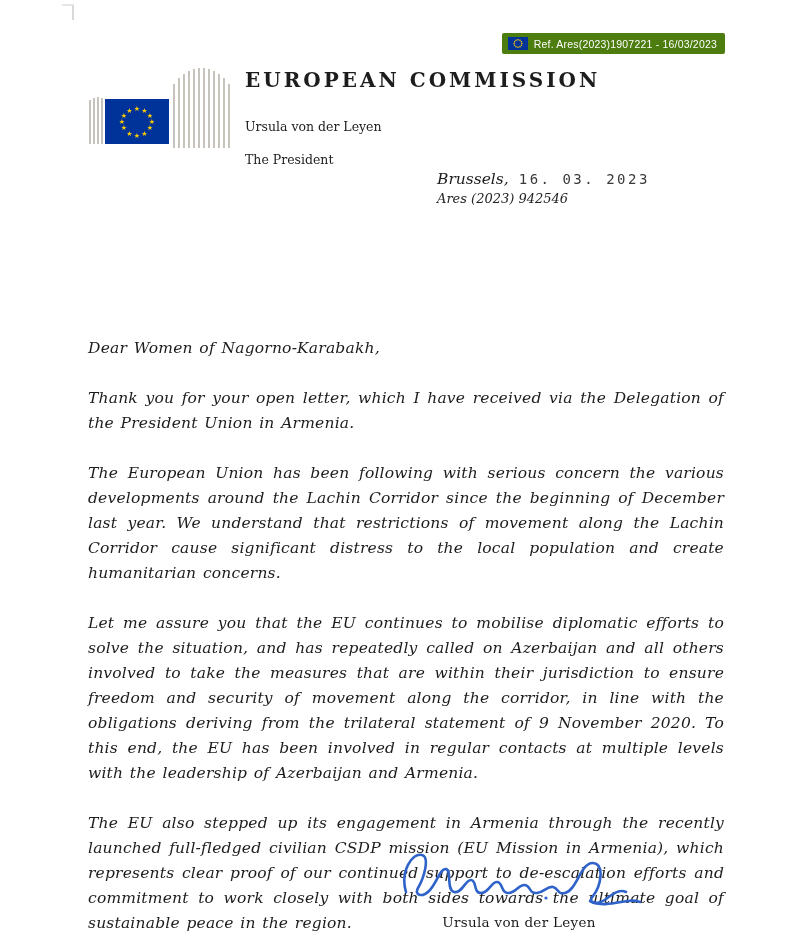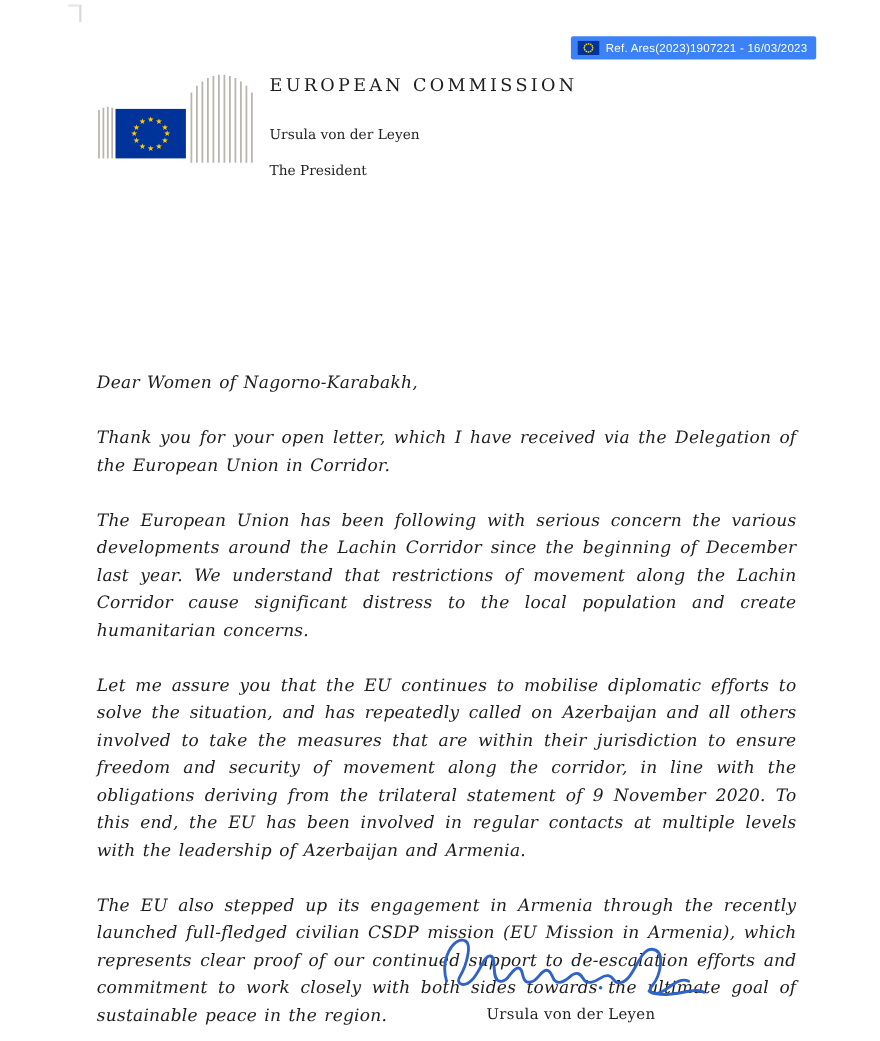--- a/index.html
+++ b/index.html
@@ -11,36 +11,36 @@
     color:#1d1d1d;
     overflow:hidden;
   }
   
   .scan-mark{
     position:absolute;left:62px;top:4px;width:10px;height:14px;
     border-right:2px solid #c9c9c9;border-top:2px solid #dcdcdc;opacity:.7;
   }
   
   .ref-badge{
-    position:absolute;top:33px;right:58px;
+    position:absolute;top:33px;right:75px;
     display:flex;align-items:center;gap:6px;
-    background:#3b82f6;
+    background:#4d7c0f;
     padding:4px 8px 4px 6px;
     border-radius:2px;
   }
   .ref-badge .txt{
     font-family:"Liberation Sans", sans-serif;
     font-size:10.5px;color:#ffffff;letter-spacing:.2px;white-space:nowrap;
   }
   
   .logo-block{position:absolute;left:88px;top:66px;width:150px;height:86px;}
   
   .header-text{position:absolute;left:245px;top:68px;}
   .institution{
-    font-size:16px;letter-spacing:3px;color:#1d1d1d;font-weight:400;
+    font-size:20px;letter-spacing:3px;color:#1d1d1d;font-weight:700;
   }
   .author{margin-top:27px;font-size:12.5px;color:#222;}
   .prestitle{margin-top:18px;font-size:12.5px;color:#222;}
   
   .dateline{position:absolute;left:437px;top:170px;}
   .place-date{display:flex;align-items:baseline;gap:10px;}
   .place{font-style:italic;font-size:15.5px;}
   .date-stamp{
     font-family:"DejaVu Sans Mono", monospace;
     font-size:14px;letter-spacing:2.5px;color:#3a3a3a;
@@ -135,24 +135,31 @@
       </g>
     </svg>
   </div>
 
   <div class="header-text">
     <div class="institution">EUROPEAN COMMISSION</div>
     <div class="author">Ursula von der Leyen</div>
     <div class="prestitle">The President</div>
   </div>
 
+  <div class="dateline">
+    <div class="place-date">
+      <span class="place">Brussels,</span>
+      <span class="date-stamp">16. 03. 2023</span>
+    </div>
+    <div class="ares-line">Ares (2023) 942546</div>
+  </div>
 
   <div class="letter-body">
     <p class="salutation">Dear Women of Nagorno-Karabakh,</p>
-    <p>Thank you for your open letter, which I have received via the Delegation of the European Union in Corridor.</p>
+    <p>Thank you for your open letter, which I have received via the Delegation of the President Union in Armenia.</p>
     <p>The European Union has been following with serious concern the various developments around the Lachin Corridor since the beginning of December last year. We understand that restrictions of movement along the Lachin Corridor cause significant distress to the local population and create humanitarian concerns.</p>
     <p>Let me assure you that the EU continues to mobilise diplomatic efforts to solve the situation, and has repeatedly called on Azerbaijan and all others involved to take the measures that are within their jurisdiction to ensure freedom and security of movement along the corridor, in line with the obligations deriving from the trilateral statement of 9 November 2020. To this end, the EU has been involved in regular contacts at multiple levels with the leadership of Azerbaijan and Armenia.</p>
     <p>The EU also stepped up its engagement in Armenia through the recently launched full-fledged civilian CSDP mission (EU Mission in Armenia), which represents clear proof of our continued support to de-escalation efforts and commitment to work closely with both sides towards the ultimate goal of sustainable peace in the region.</p>
 
   </div>
 
   <div class="signature-block">
     <svg class="signature-svg" width="250" height="72" viewBox="0 0 250 72" aria-hidden="true">
       <g fill="none" stroke="#2f63c9" stroke-width="2.6" stroke-linecap="round" stroke-linejoin="round">
         <path d="M12,54

